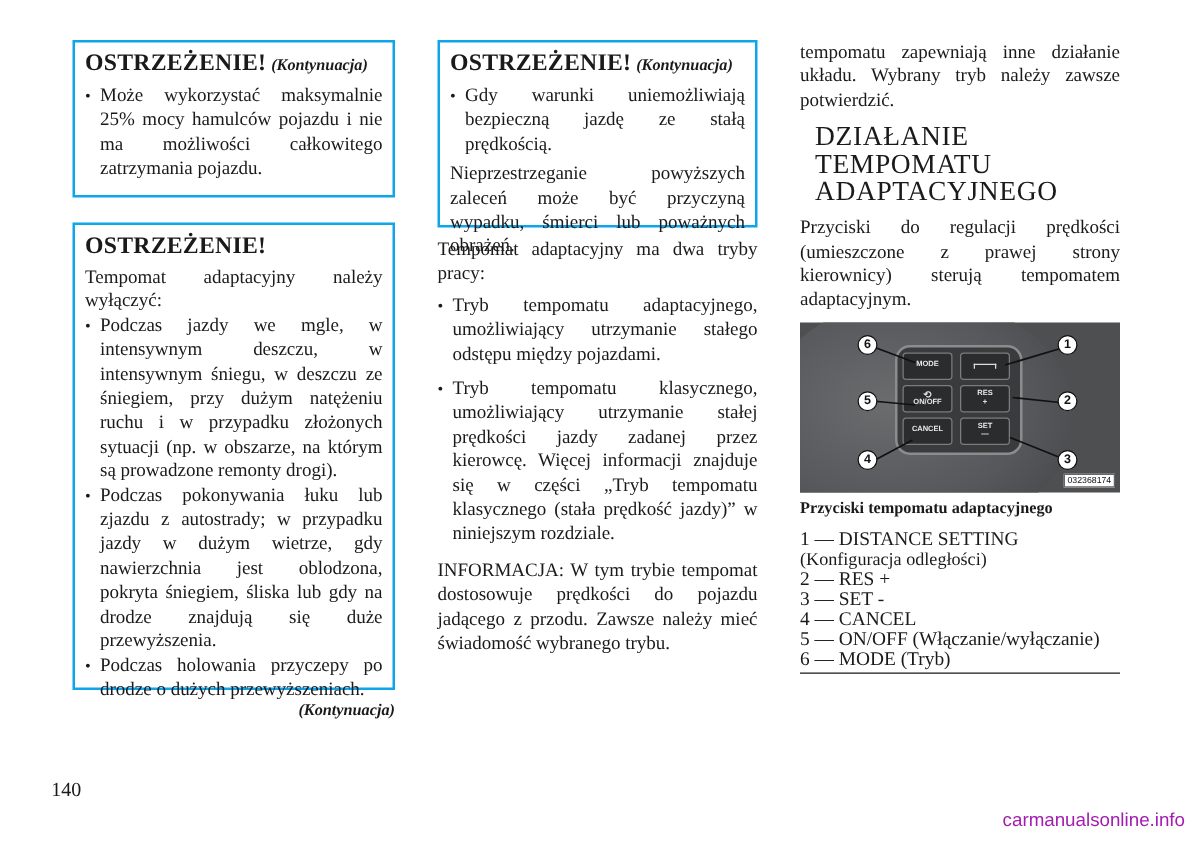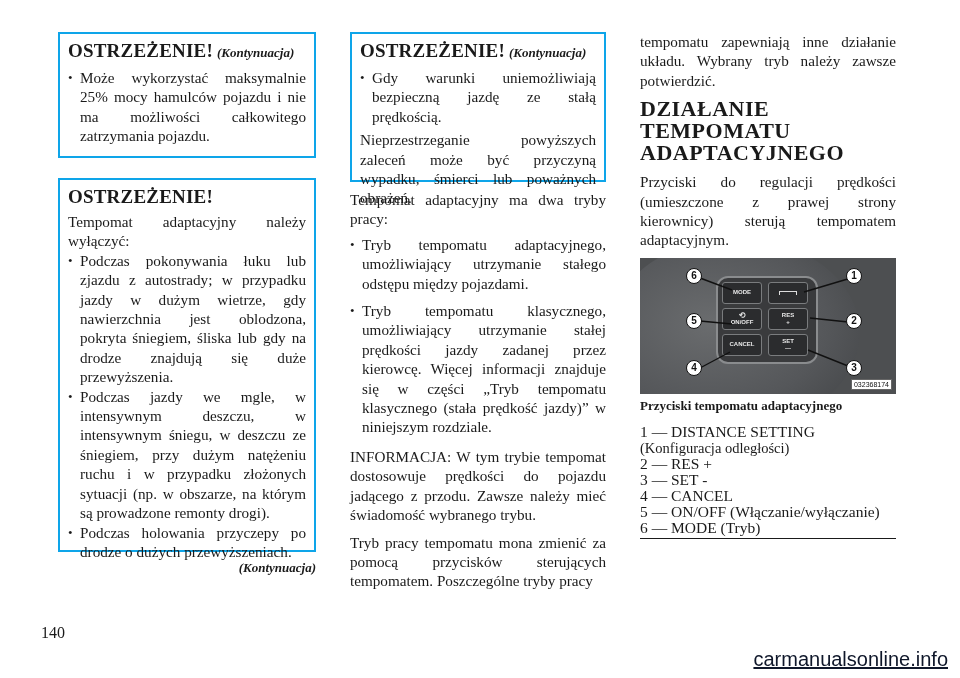--- a/index.html
+++ b/index.html
@@ -8,28 +8,28 @@
   .col { position:absolute; }
   .box { border:2px solid #0ea5e9; box-sizing:border-box; padding:6px 8px 8px 8px; }
   .box-title { font-weight:bold; font-size:19px; line-height:22px; margin:0 0 4px 0; letter-spacing:0.2px; }
   .box-title .cont { font-style:italic; font-size:13px; font-weight:bold; margin-left:4px; letter-spacing:0; }
   p { margin:0; font-size:15.2px; line-height:19.4px; text-align:justify; }
   ul.bul { list-style:none; margin:0; padding:0; }
   ul.bul li { position:relative; padding-left:12px; font-size:15.2px; line-height:19.4px; text-align:justify; }
   ul.bul li::before { content:"•"; position:absolute; left:0; top:0; font-size:13px; }
   .contd { font-style:italic; font-weight:bold; font-size:13px; text-align:right; }
   .info { font-weight:normal; font-size:15.2px; line-height:19.4px; text-align:justify; }
-  h2.sec { margin:8px 0 8px 0; font-size:22px; line-height:22px; font-weight:bold; letter-spacing:0.5px; }
+  h2.sec { margin:8px 0 8px 12px; font-size:22px; line-height:22px; font-weight:normal; letter-spacing:0.5px; }
   .figure { position:relative; width:270px; height:136px; background:#4d4f51; overflow:hidden; }
   .caption { font-weight:bold; font-size:13px; margin-top:4px; }
   .legend div { font-size:15.5px; line-height:16px; }
   .legend .rule { border-bottom:1.5px solid #1a1a1a; margin-top:2px; }
   .pagenum { position:absolute; left:41px; top:624px; font-size:16px; }
   .watermark { position:absolute; right:12px; top:648px; font-family:"Liberation Sans","DejaVu Sans",sans-serif;
-               font-size:20px; color:#0f172a;text-decoration:underline; }
+               font-size:15px; color:#a21caf; }
   .cbtn { position:absolute; width:38px; height:20px; background:#2b2c2e; border:1px solid #7a7c7e; border-radius:3px;
           color:#e8e8e8; font-family:"Liberation Sans","DejaVu Sans",sans-serif; font-size:6px; font-weight:bold;
           display:flex; align-items:center; justify-content:center; flex-direction:column; line-height:7px; }
   .callout { position:absolute; width:16px; height:16px; border-radius:50%; background:#ffffff; border:1.5px solid #111;
              font-family:"Liberation Sans","DejaVu Sans",sans-serif; font-size:10px; font-weight:bold; color:#111;
              display:flex; align-items:center; justify-content:center; box-sizing:border-box; }
   .figid { position:absolute; right:4px; bottom:4px; background:#fff; color:#111; font-family:"Liberation Sans","DejaVu Sans",sans-serif;
            font-size:7px; padding:1px 2px; border:1px solid #666; }
 </style>
 </head>
@@ -42,22 +42,22 @@
     </div>
     <ul class="bul">
       <li>Może wykorzystać maksymalnie 25% mocy hamulców pojazdu i nie ma możliwości całkowitego zatrzymania pojazdu.</li>
     </ul>
   </div>
 
   <div class="box" style="margin-top:20px; height:374px;">
     <div class="box-title">OSTRZEŻENIE!</div>
     <p>Tempomat adaptacyjny należy wyłączyć:</p>
     <ul class="bul">
+      <li>Podczas jazdy we mgle, w intensywnym deszczu, w intensywnym śniegu, w deszczu ze śniegiem, przy dużym natężeniu ruchu i w przypadku złożonych sytuacji (np. w obszarze, na którym są prowadzone remonty drogi).</li>
       <li>Podczas pokonywania łuku lub zjazdu z autostrady; w przypadku jazdy w dużym wietrze, gdy nawierzchnia jest oblodzona, pokryta śniegiem, śliska lub gdy na drodze znajdują się duże przewyższenia.</li>
-      <li>Podczas jazdy we mgle, w intensywnym deszczu, w intensywnym śniegu, w deszczu ze śniegiem, przy dużym natężeniu ruchu i w przypadku złożonych sytuacji (np. w obszarze, na którym są prowadzone remonty drogi).</li>
       <li>Podczas holowania przyczepy po drodze o dużych przewyższeniach.</li>
     </ul>
   </div>
   <div class="contd" style="margin-top:8px;">(Kontynuacja)</div>
 </div>
 
 <div class="col" style="left:350px; top:32px; width:256px;">
   <div class="box" style="height:150px;">
     <div class="box-title">
       <span>OSTRZEŻENIE!</span><span class="cont">(Kontynuacja)</span>
@@ -66,21 +66,20 @@
       <li>Gdy warunki uniemożliwiają bezpieczną jazdę ze stałą prędkością.</li>
     </ul>
     <p style="margin-top:4px;">Nieprzestrzeganie powyższych zaleceń może być przyczyną wypadku, śmierci lub poważnych obrażeń.</p>
   </div>
   <p style="margin-top:8px;">Tempomat adaptacyjny ma dwa tryby pracy:</p>
   <ul class="bul" style="margin-top:6px;">
     <li style="margin-bottom:8px;">Tryb tempomatu adaptacyjnego, umożliwiający utrzymanie stałego odstępu między pojazdami.</li>
     <li>Tryb tempomatu klasycznego, umożliwiający utrzymanie stałej prędkości jazdy zadanej przez kierowcę. Więcej informacji znajduje się w części „Tryb tempomatu klasycznego (stała prędkość jazdy)” w niniejszym rozdziale.</li>
   </ul>
   <div class="info" style="margin-top:10px;">INFORMACJA:  W tym trybie tempomat dostosowuje prędkości do pojazdu jadącego z przodu. Zawsze należy mieć świadomość wybranego trybu.</div>
-  <p style="margin-top:8px;">Tryb pracy tempomatu mona zmienić za pomocą przycisków sterujących tempomatem. Poszczególne tryby pracy</p>
 </div>
 
 <div class="col" style="left:640px; top:32px; width:256px;">
   <p>tempomatu zapewniają inne działanie układu. Wybrany tryb należy zawsze potwierdzić.</p>
   <h2 class="sec">
     <div>DZIAŁANIE</div>
     <div>TEMPOMATU</div>
     <div>ADAPTACYJNEGO</div>
   </h2>
   <p>Przyciski do regulacji prędkości (umieszczone z prawej strony kierownicy) sterują tempomatem adaptacyjnym.</p>

